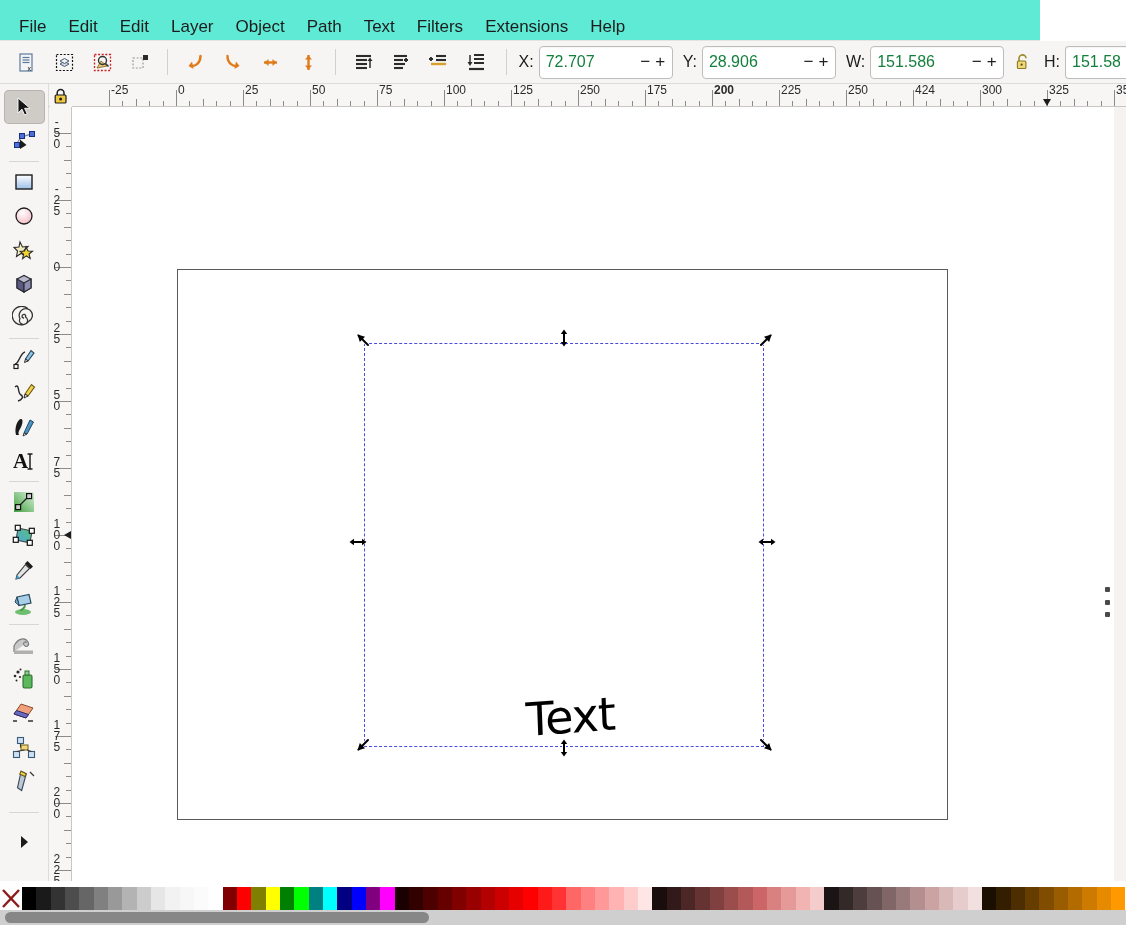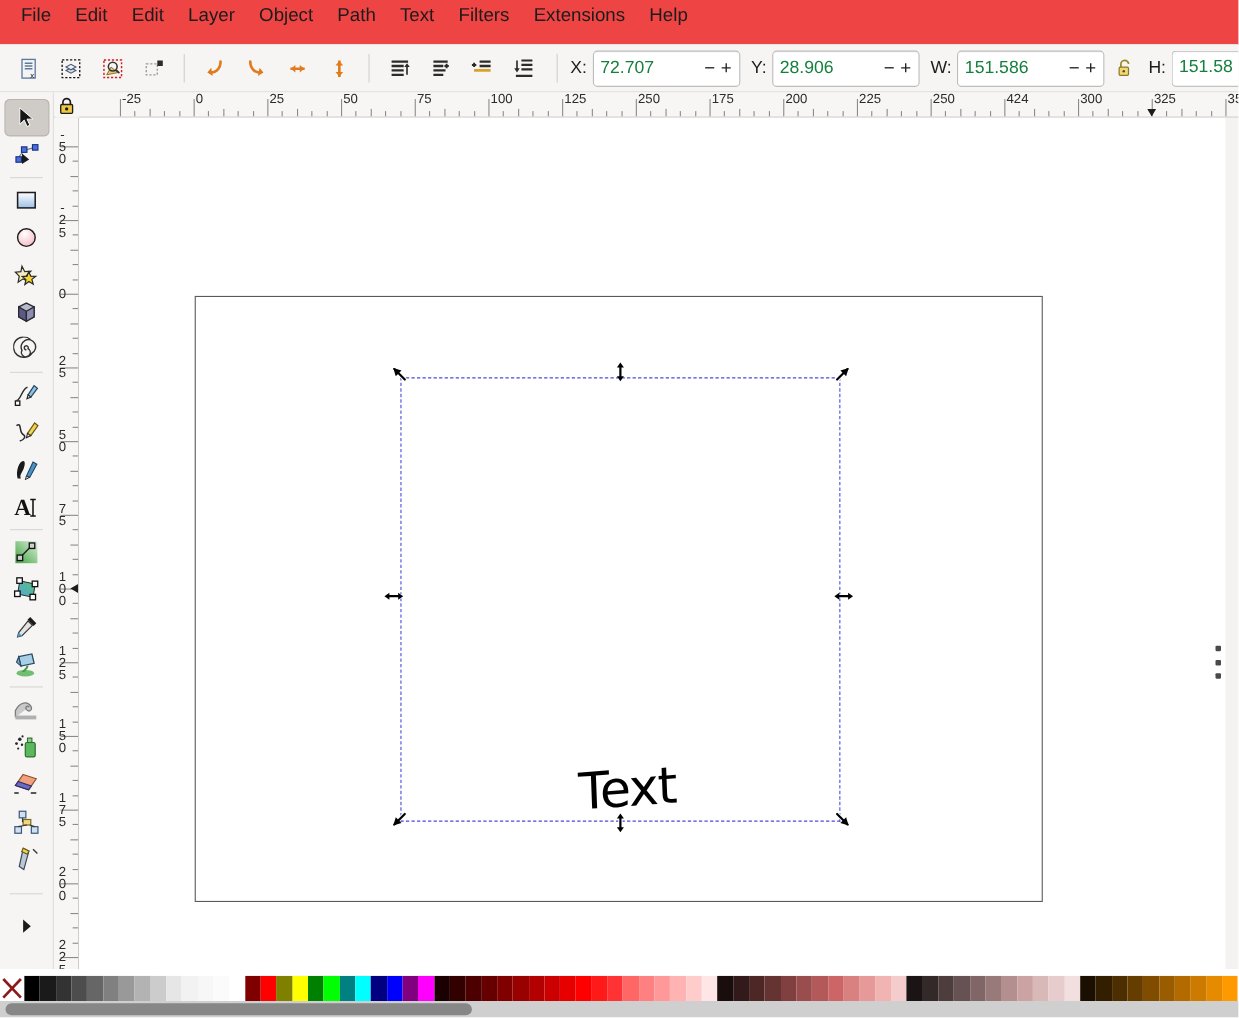--- a/index.html
+++ b/index.html
@@ -7,23 +7,23 @@
     width: 1126px; height: 925px;
     overflow: hidden;
     background: #ffffff;
     font-family: "Liberation Sans", sans-serif;
     -webkit-font-smoothing: antialiased;
   }
   #app { position: relative; width:1126px; height:925px; }
 
   
   #menubar {
-    position:absolute; left:0; top:0; width:1126px; height:41px;
-    background:#ef4444;
-    display:flex; align-items:flex-start;
+    position:absolute; left:0; top:0; width:1040px; height:41px;
+    background:#5eead4;
+    display:flex; align-items:flex-end;
     padding-left:8px;
     border-bottom:1px solid #e3e3e3;
   }
   .menu-item {
     font-size:17px; color:#1c1c1c; padding:3px 11px;
     line-height:21px; cursor:default; white-space:nowrap;
   }
 
   
   #cmdbar {
@@ -620,21 +620,21 @@
       <div class="tick" style="left: 555.8px; height: 7px;"></div>
       <div class="tick" style="left: 569.2px; height: 5px;"></div>
       <div class="tick" style="left: 582.6px; height: 5px;"></div>
       <div class="tick" style="left: 596px; height: 16px;"></div>
       <div class="rlabel" style="left: 596px;">175</div>
       <div class="tick" style="left: 609.4px; height: 5px;"></div>
       <div class="tick" style="left: 622.8px; height: 7px;"></div>
       <div class="tick" style="left: 636.2px; height: 5px;"></div>
       <div class="tick" style="left: 649.6px; height: 5px;"></div>
       <div class="tick" style="left: 663px; height: 16px;"></div>
-      <div class="rlabel" style="left: 663px;">200</div>
+      <div class="rlabel" style="left: 663px; font-weight: bold;">200</div>
       <div class="tick" style="left: 676.4px; height: 5px;"></div>
       <div class="tick" style="left: 689.8px; height: 7px;"></div>
       <div class="tick" style="left: 703.2px; height: 5px;"></div>
       <div class="tick" style="left: 716.6px; height: 5px;"></div>
       <div class="tick" style="left: 730px; height: 16px;"></div>
       <div class="rlabel" style="left: 730px;">225</div>
       <div class="tick" style="left: 743.4px; height: 5px;"></div>
       <div class="tick" style="left: 756.8px; height: 7px;"></div>
       <div class="tick" style="left: 770.2px; height: 5px;"></div>
       <div class="tick" style="left: 783.6px; height: 5px;"></div>

